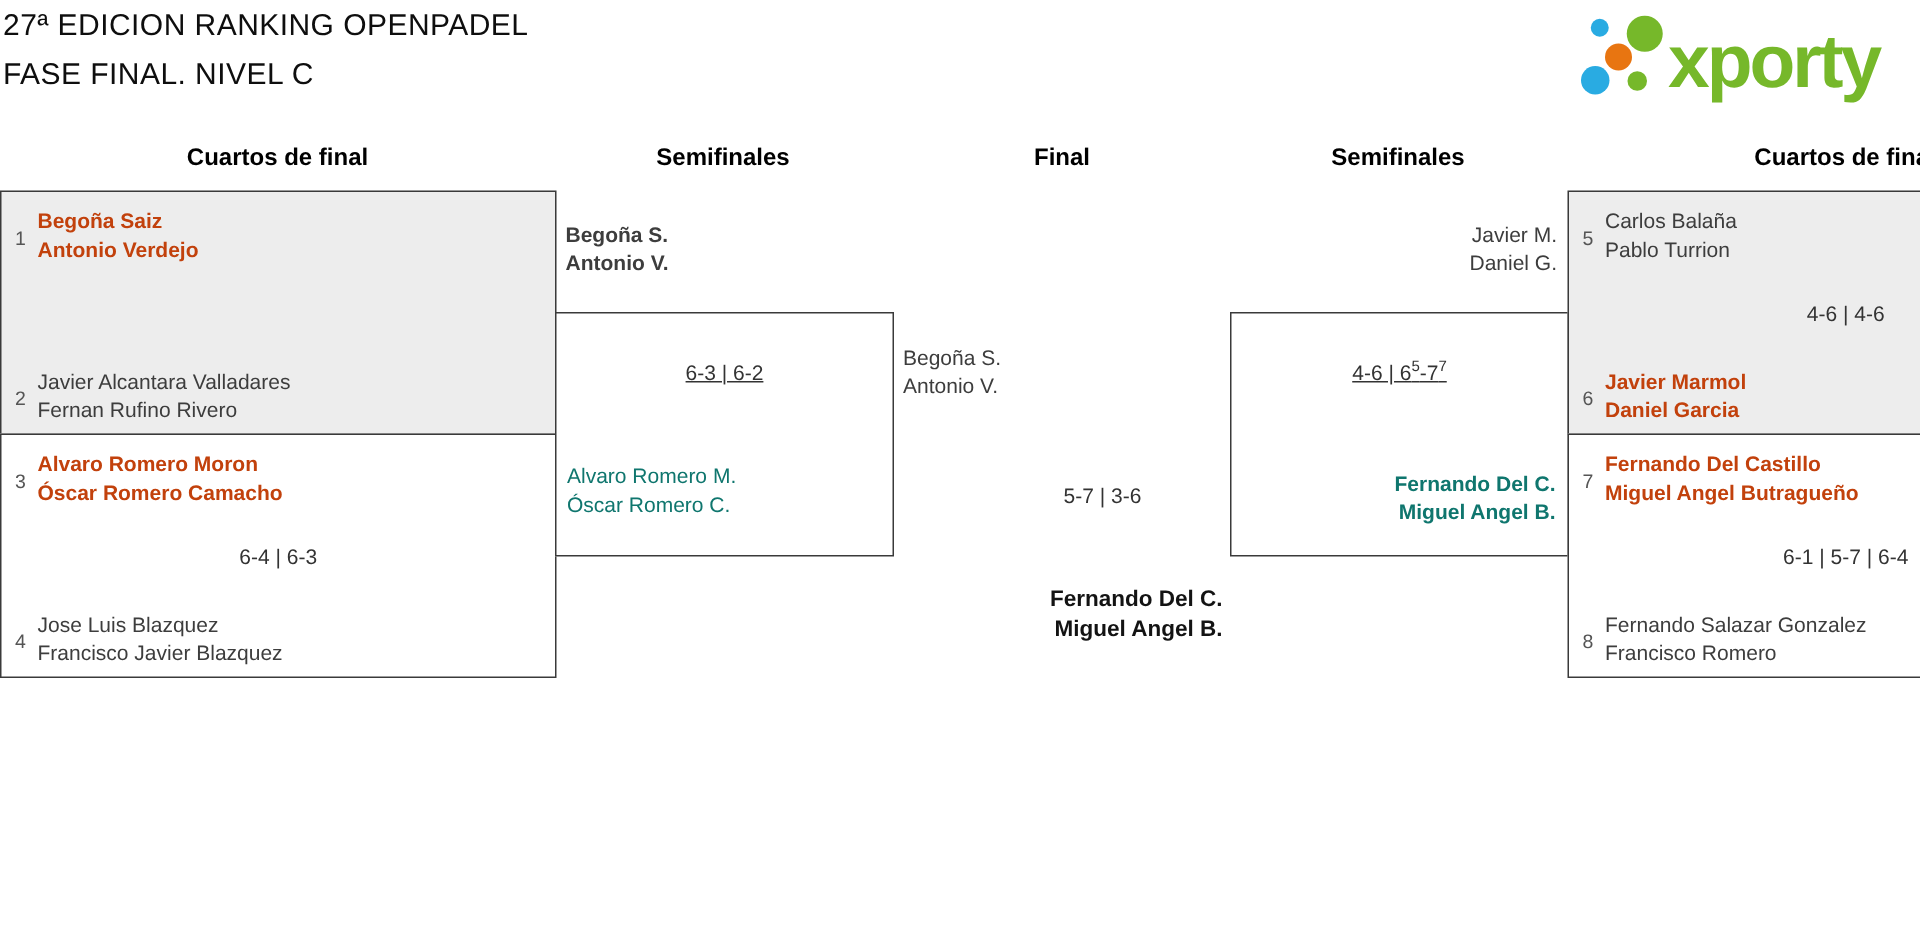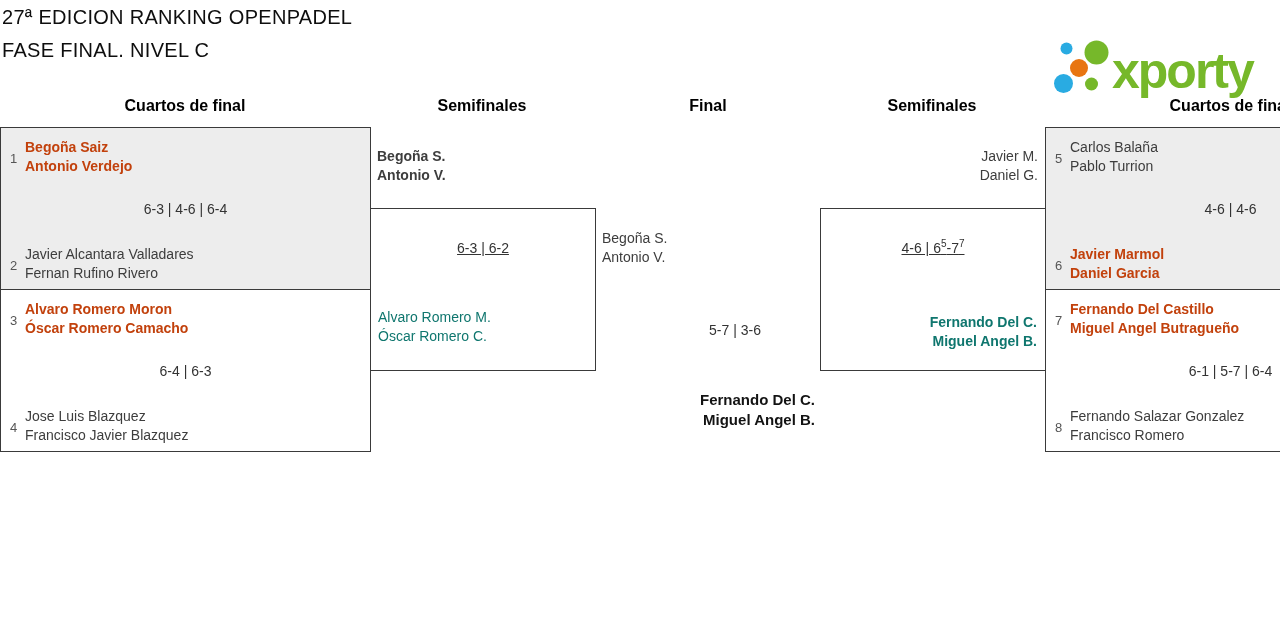--- a/index.html
+++ b/index.html
@@ -9,21 +9,21 @@
     position: relative; overflow: hidden;
     background: #ffffff;
     font-family: "Liberation Sans", sans-serif;
     color: #222;
   }
   .title {
     position: absolute; left: 2px; top: 1px;
     font-size: 20px; font-weight: 400; line-height: 33px;
     color: #0e0e0e; letter-spacing: 0.3px; white-space: nowrap;
   }
-  .logo { position: absolute; left: 1048px; top: 0; width: 232px; height: 72px; cursor: pointer; margin-top: 30px; }
+  .logo { position: absolute; left: 1048px; top: 0; width: 232px; height: 72px; cursor: pointer; }
   .logo-text { font-family: "Liberation Sans", sans-serif; font-weight: 700; font-size: 50px; letter-spacing: -2px; }
   .round-header {
     position: absolute; top: 97px; transform: translateX(-50%);
     font-size: 16px; font-weight: 700; color: #000000; white-space: nowrap;
   }
   .box {
     position: absolute; background: #ffffff;
     border: 1px solid #3a3a3a;
   }
   .box.gray { background: #ededed; }
@@ -78,21 +78,20 @@
 <div class="round-header" style="left:1230px">Cuartos de final</div>
 
 <div class="box gray" style="left:0;top:127px;width:371px;height:163px">
   <div class="qteam a">
     <div class="qseed">1</div>
     <div class="names win">
       <div>Begoña Saiz</div>
       <div>Antonio Verdejo</div>
     </div>
   </div>
-  <div class="score">6-3 | 4-6 | 6-4</div>
   <div class="qteam b">
     <div class="qseed">2</div>
     <div class="names">
       <div>Javier Alcantara Valladares</div>
       <div>Fernan Rufino Rivero</div>
     </div>
   </div>
 </div>
 
 <div class="box" style="left:0;top:289px;width:371px;height:163px">

